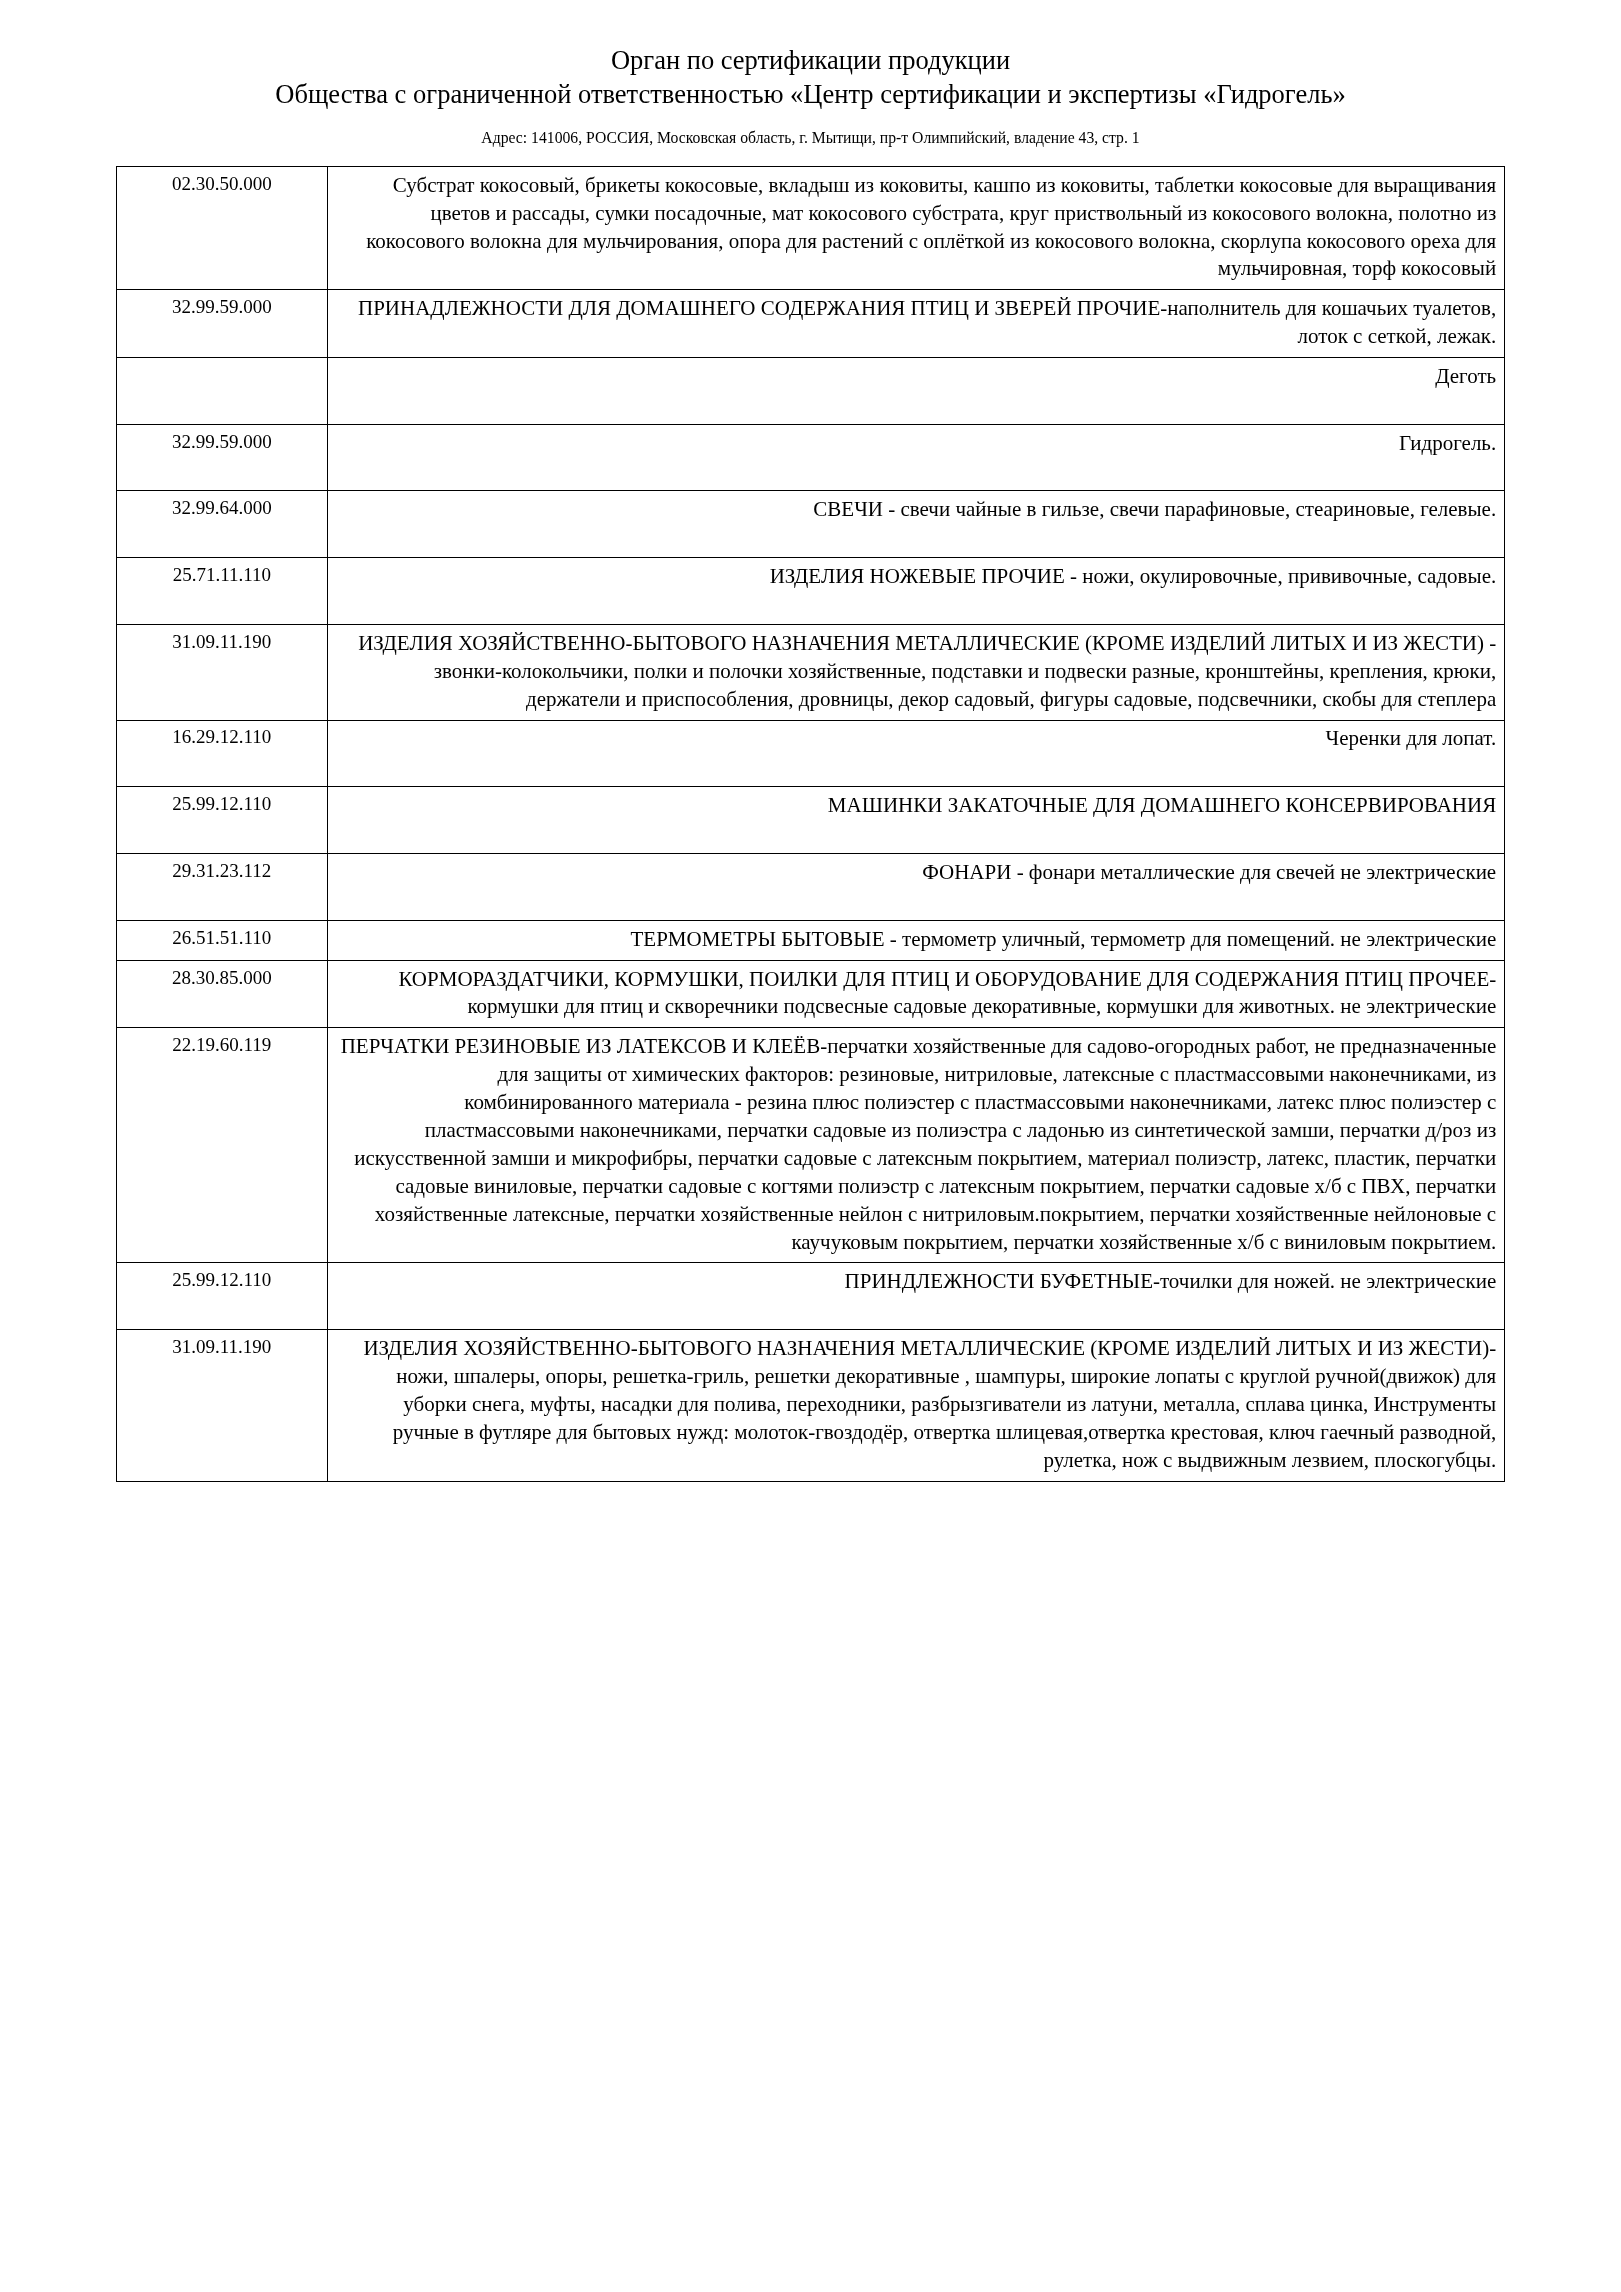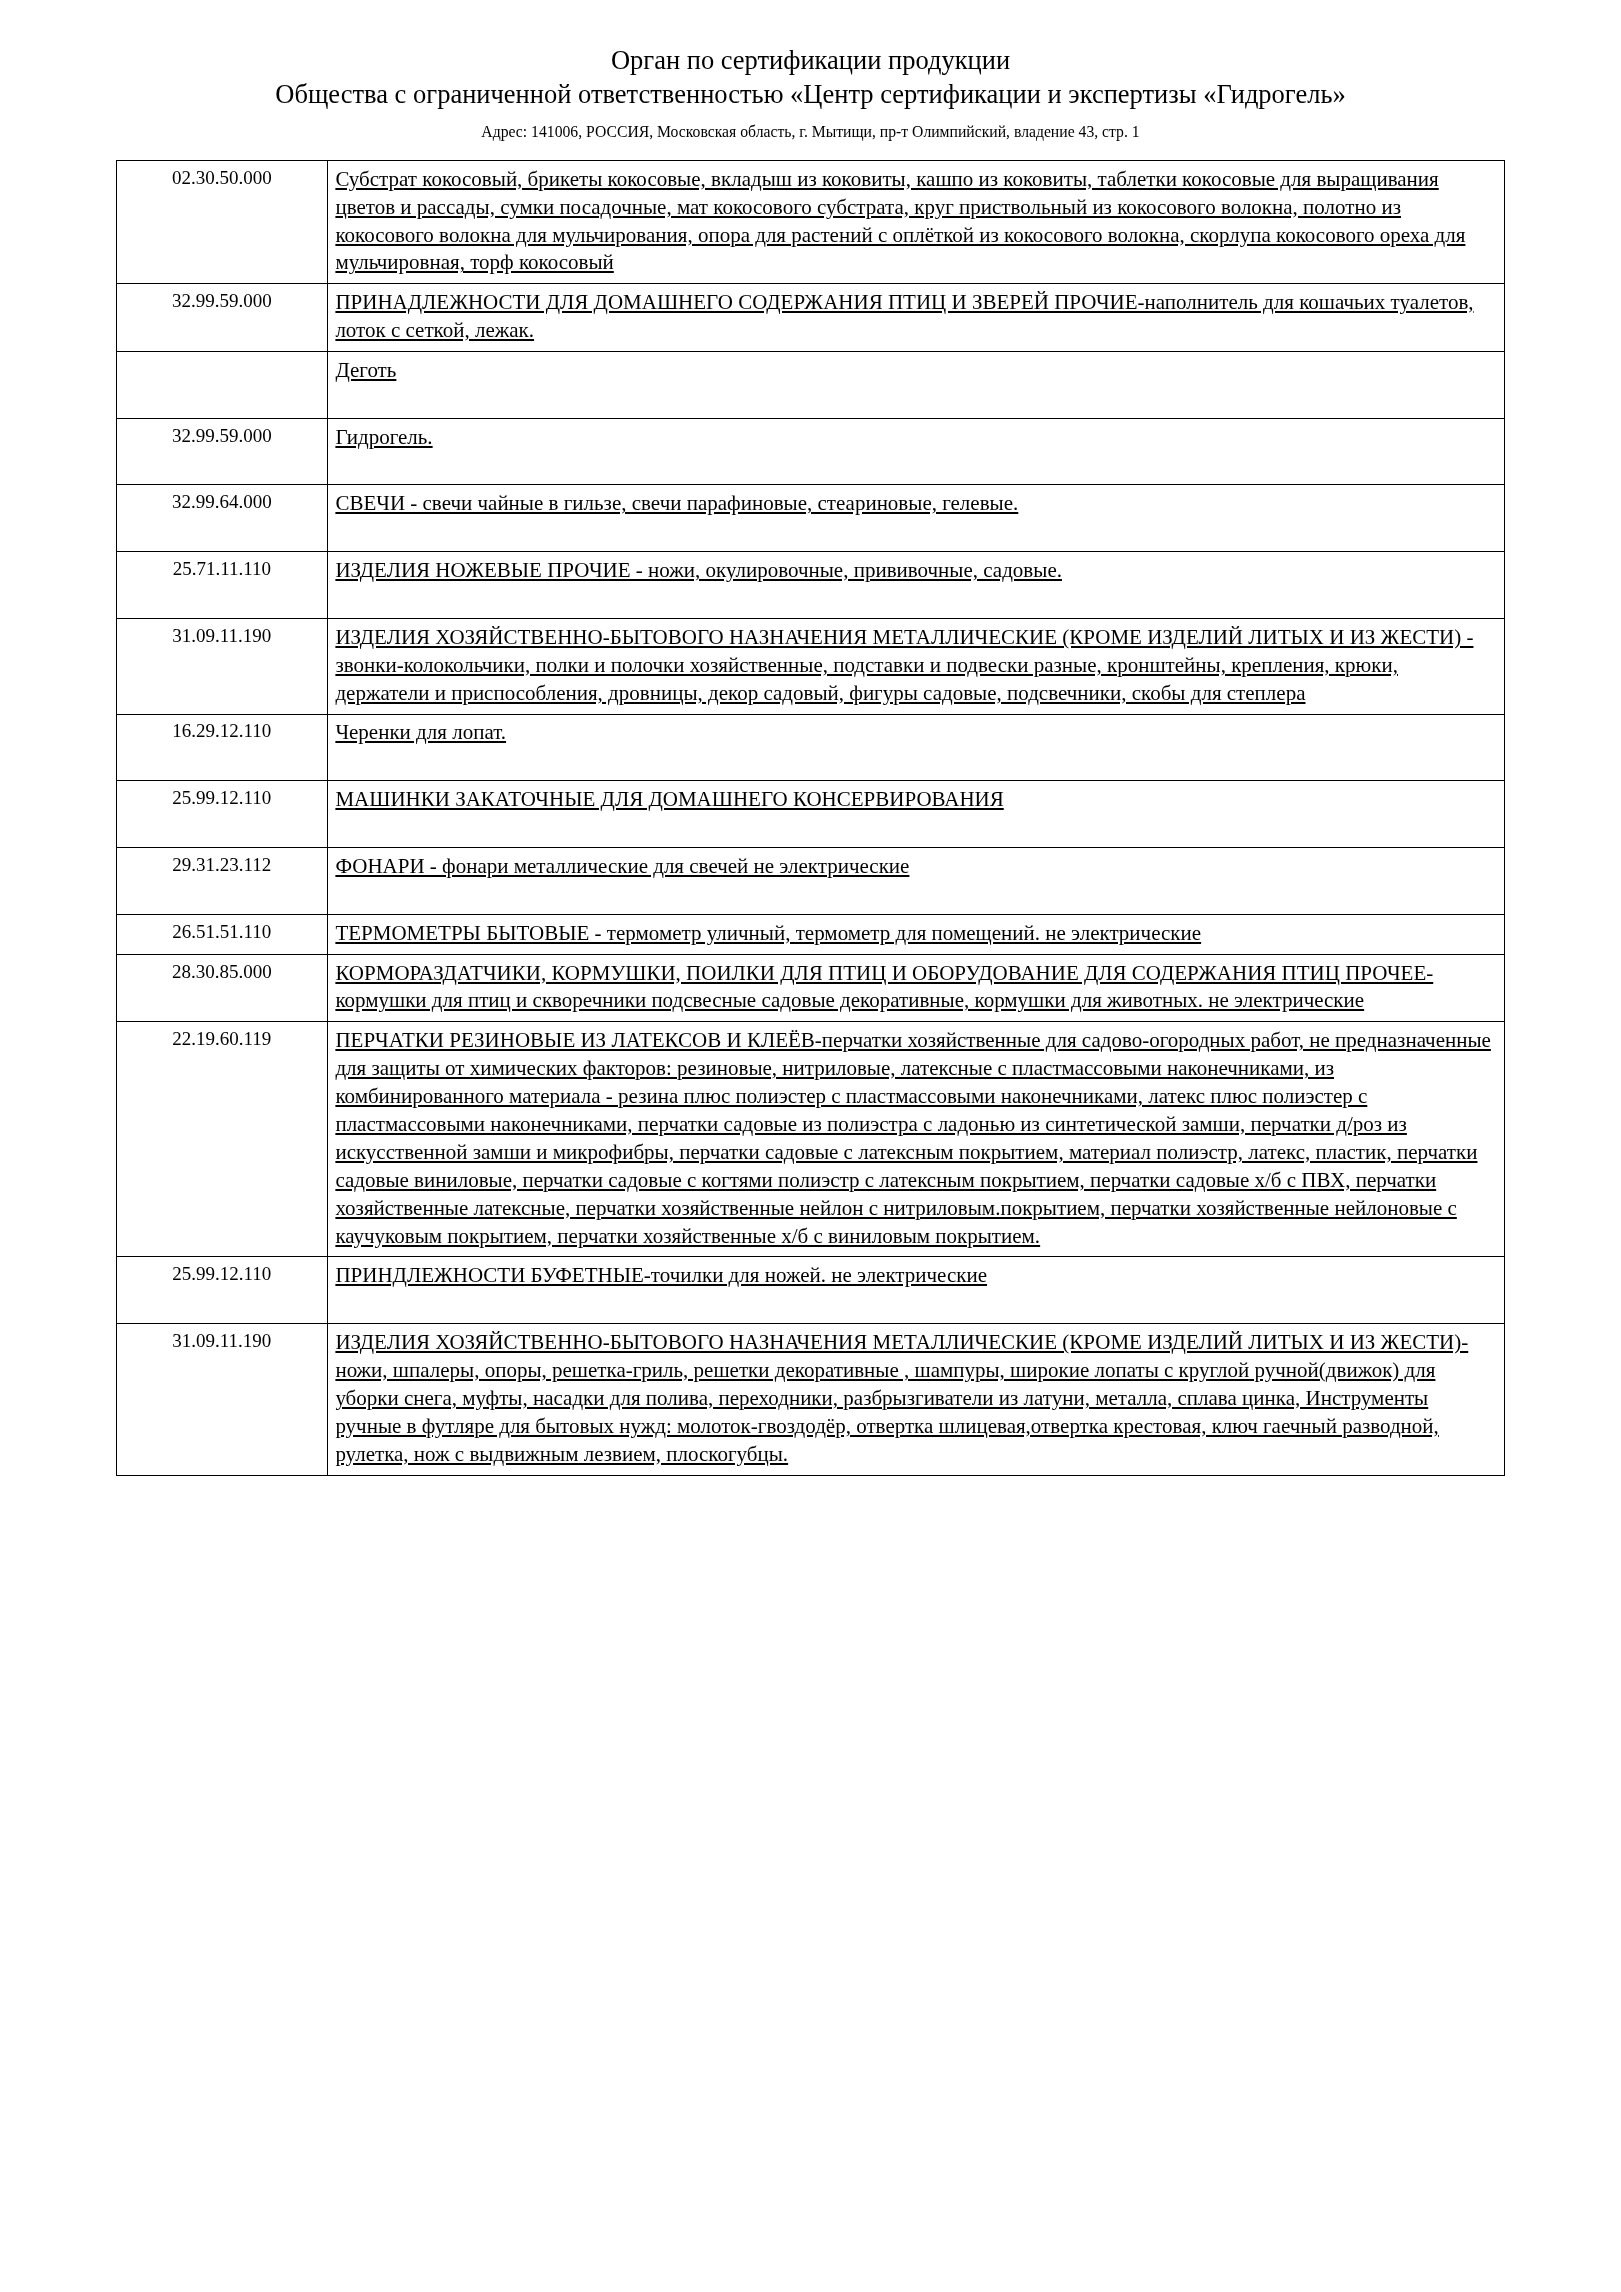--- a/index.html
+++ b/index.html
@@ -32,21 +32,21 @@
     font-size: 26.5px;
     line-height: 1.28;
   }
   .header .line3 {
     font-size: 26.5px;
     line-height: 1.28;
   }
   .header .addr {
     font-size: 15.7px;
     line-height: 1.3;
-    margin-top: 10px;
+    margin-top: 16px;
   }
   table.main {
     border-collapse: collapse;
     width: 100%;
     table-layout: fixed;
   }
   table.main td {
     border: 1.5px solid #000;
     vertical-align: top;
     padding: 4.9px 7.8px 5.9px 7.8px;
@@ -55,23 +55,22 @@
     width: 194px;
     text-align: center;
     font-size: 19px;
     line-height: 1.3;
     padding-top: 6.9px;
     white-space: nowrap;
   }
   td.desc {
     font-size: 21px;
     line-height: 1.33;
-    text-align: left;
+    text-align: right;
     padding-left: 10.8px;
-    text-decoration: underline;
   }
   td.desc.tall-min {
     height: 55px;
   }
 </style>
 </head>
 <body>
 
 <div class="page">
 

